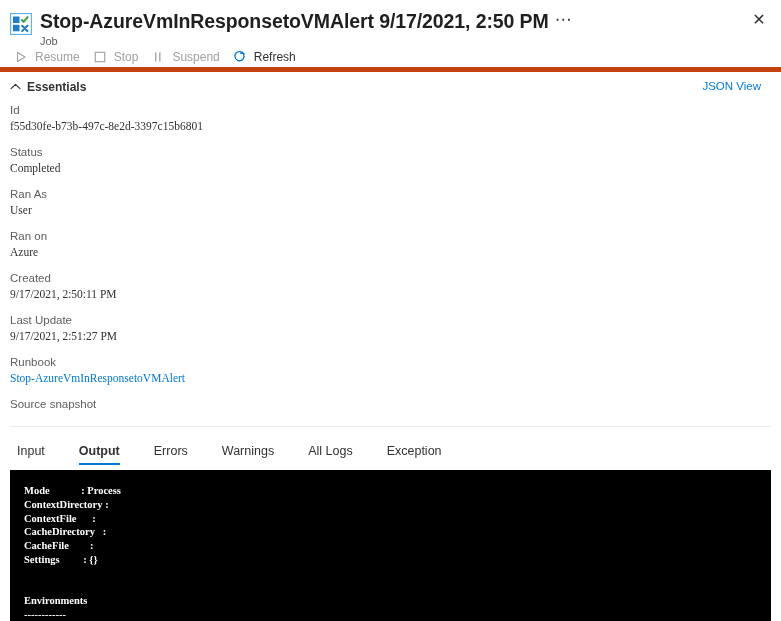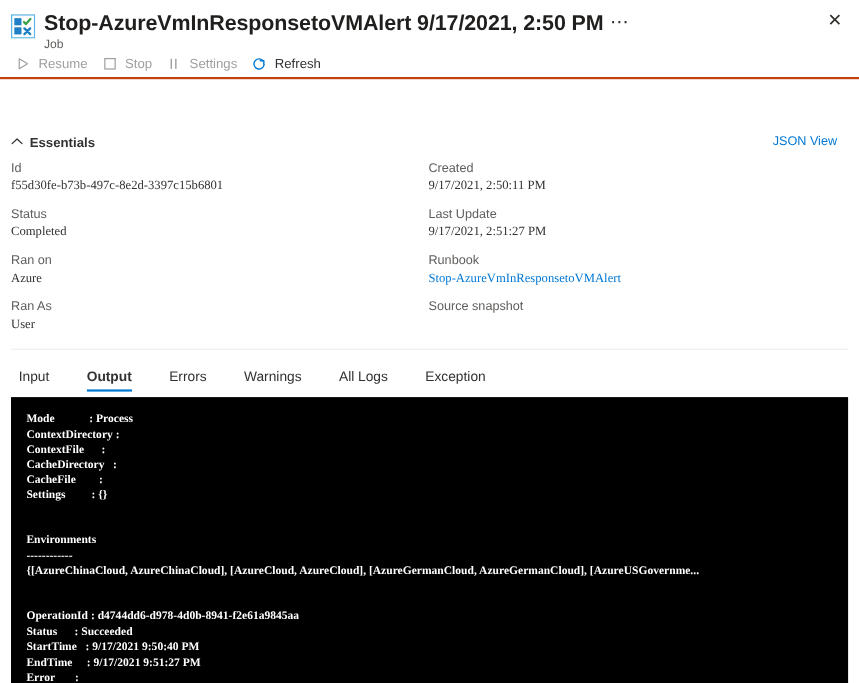--- a/index.html
+++ b/index.html
@@ -68,38 +68,38 @@
     line-height: 1;
   }
 
   
   .cmdbar {
     display: flex;
     align-items: center;
     height: 26px;
     padding-left: 10px;
     gap: 0px;
-    border-bottom: 2px solid #c2410c;
+    border-bottom: 5px solid #c2410c;
     margin-bottom: 0;
   }
   .cmd {
     display: flex;
     align-items: center;
     gap: 7px;
     font-size: 12px;
     padding: 3px 9px 3px 4px;
     cursor: pointer;
     white-space: nowrap;
   }
   .cmd.disabled { color: #a19f9d; cursor: default; }
   .cmd.enabled { color: #323130; }
   .cmd .gl { display: inline-flex; align-items: center; justify-content: center; width: 14px; height: 14px; }
 
   
-  .essentials-wrap { padding: 8px 0 0 0; position: relative; margin-top: 43px; }
+  .essentials-wrap { padding: 8px 0 0 0; position: relative; }
   .ess-head {
     display: flex;
     align-items: center;
     gap: 6px;
     font-size: 12px;
     font-weight: 600;
     color: #323130;
     padding-left: 10px;
     cursor: pointer;
     margin-bottom: 8px;
@@ -108,20 +108,21 @@
   .json-view {
     position: absolute;
     right: 20px; top: 8px;
     font-size: 11.5px;
     color: #0078d4;
     cursor: pointer;
   }
   .ess-grid {
     display: flex;
     padding: 0 12px 0 10px;
+    flex-direction: column;
   }
   .ess-col { width: 50%; }
   .ess-col.right { padding-left: 0px; }
   .ess-item { margin-bottom: 10px; }
   .ess-label {
     font-size: 11.5px;
     color: #605e5c;
     line-height: 16px;
   }
   .ess-value {
@@ -221,21 +222,21 @@
     </span>
     <span>Stop</span>
   </div>
   <div class="cmd disabled">
     <span class="gl">
       <svg width="12" height="12" viewBox="0 0 12 12">
           <rect x="3.1" y="1.4" width="1.3" height="9.2" fill="#a19f9d"></rect>
           <rect x="7.2" y="1.4" width="1.3" height="9.2" fill="#a19f9d"></rect>
         </svg>
     </span>
-    <span>Settings</span>
+    <span>Suspend</span>
   </div>
   <div class="cmd enabled">
     <span class="gl">
       <svg width="13" height="13" viewBox="0 0 13 13">
         <path d="M10.6 4.0 A4.6 4.6 0 1 0 11.1 6.6" fill="none" stroke="#0078d4" stroke-width="1.25" stroke-linecap="round"></path>
         <path d="M7.6 3.2 L10.9 3.3 L10.8 6.3" fill="none" stroke="#0078d4" stroke-width="1.25" stroke-linecap="round" stroke-linejoin="round"></path>
       </svg>
     </span>
     <span>Refresh</span>
   </div>
@@ -256,26 +257,26 @@
     <div class="ess-col left">
       <div class="ess-item">
         <div class="ess-label">Id</div>
         <div class="ess-value">f55d30fe-b73b-497c-8e2d-3397c15b6801</div>
       </div>
       <div class="ess-item">
         <div class="ess-label">Status</div>
         <div class="ess-value">Completed</div>
       </div>
       <div class="ess-item">
+        <div class="ess-label">Ran As</div>
+        <div class="ess-value">User</div>
+      </div>
+      <div class="ess-item">
         <div class="ess-label">Ran on</div>
         <div class="ess-value">Azure</div>
-      </div>
-      <div class="ess-item">
-        <div class="ess-label">Ran As</div>
-        <div class="ess-value">User</div>
       </div>
     </div>
 
     <div class="ess-col right">
       <div class="ess-item">
         <div class="ess-label">Created</div>
         <div class="ess-value">9/17/2021, 2:50:11 PM</div>
       </div>
       <div class="ess-item">
         <div class="ess-label">Last Update</div>

